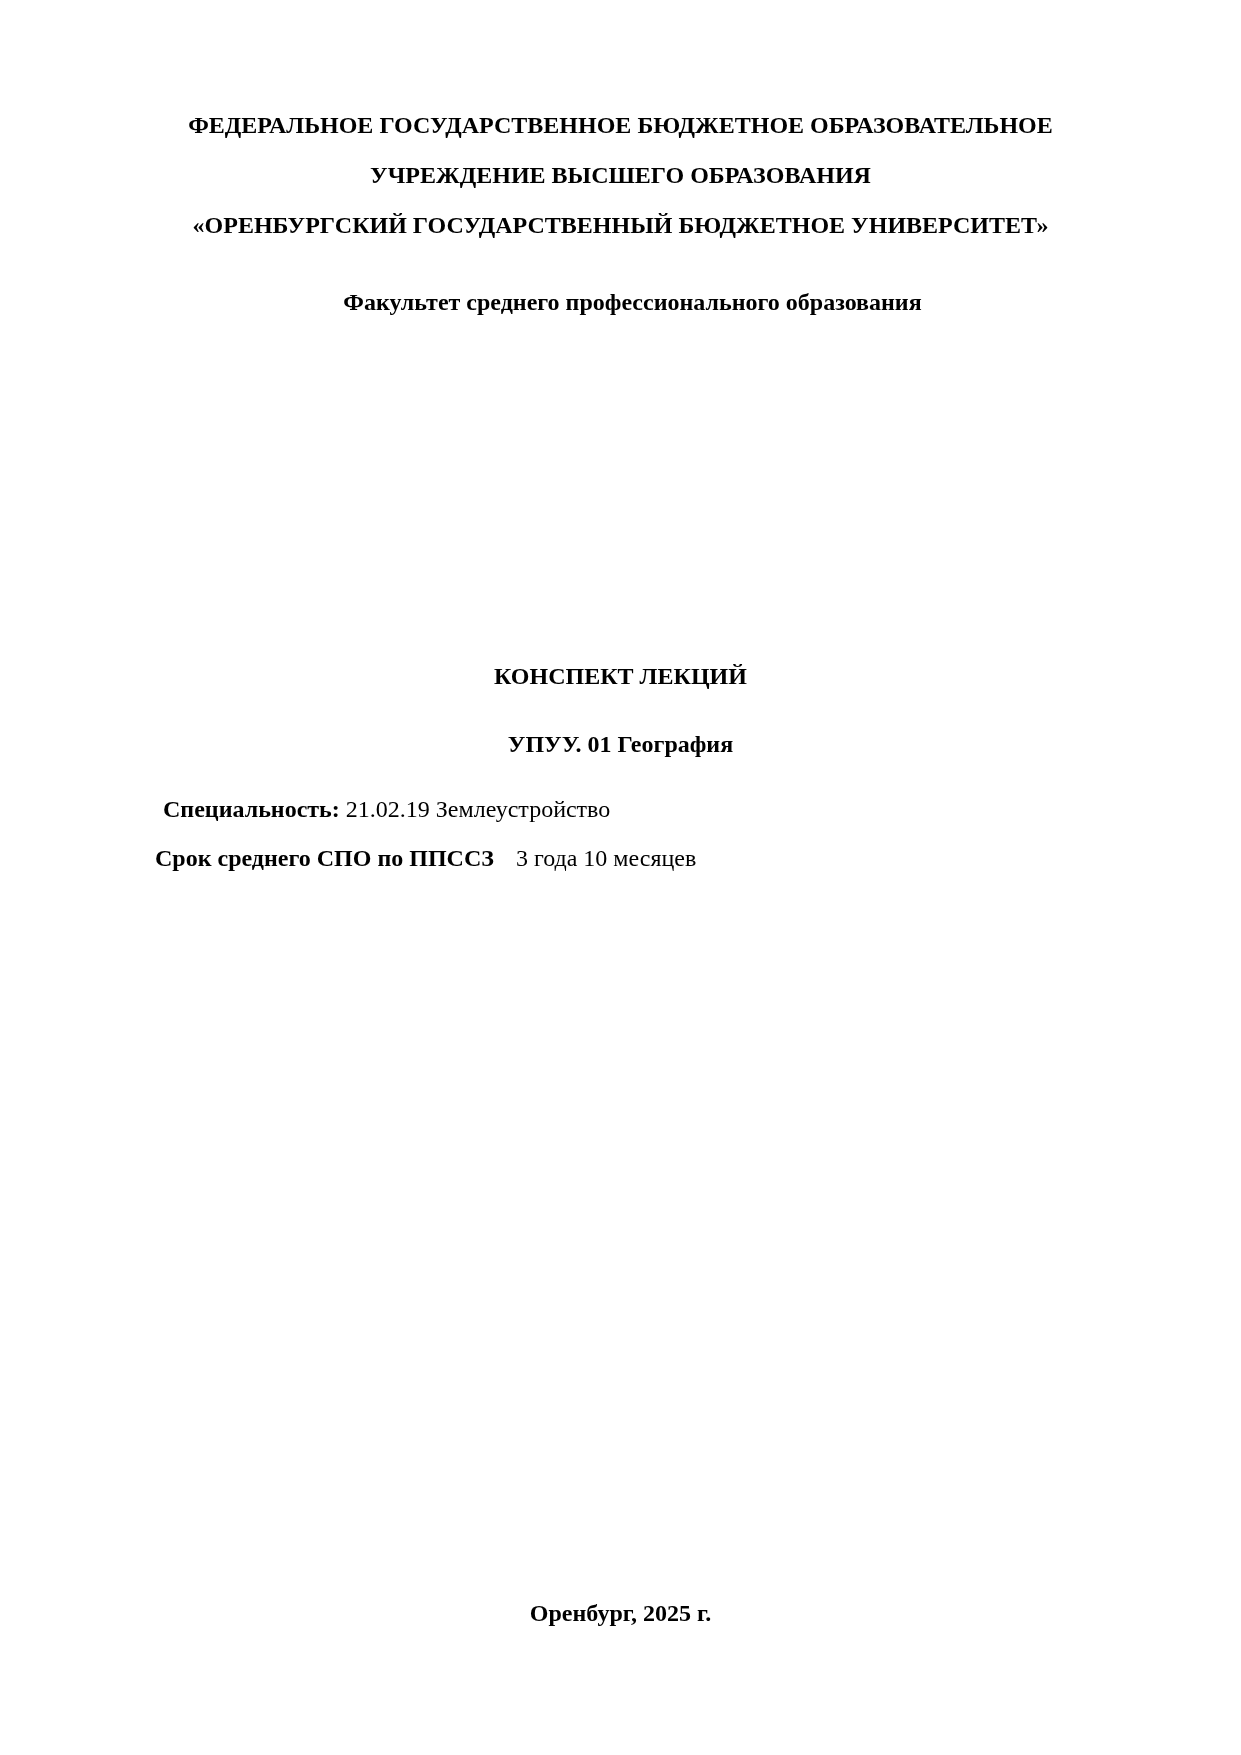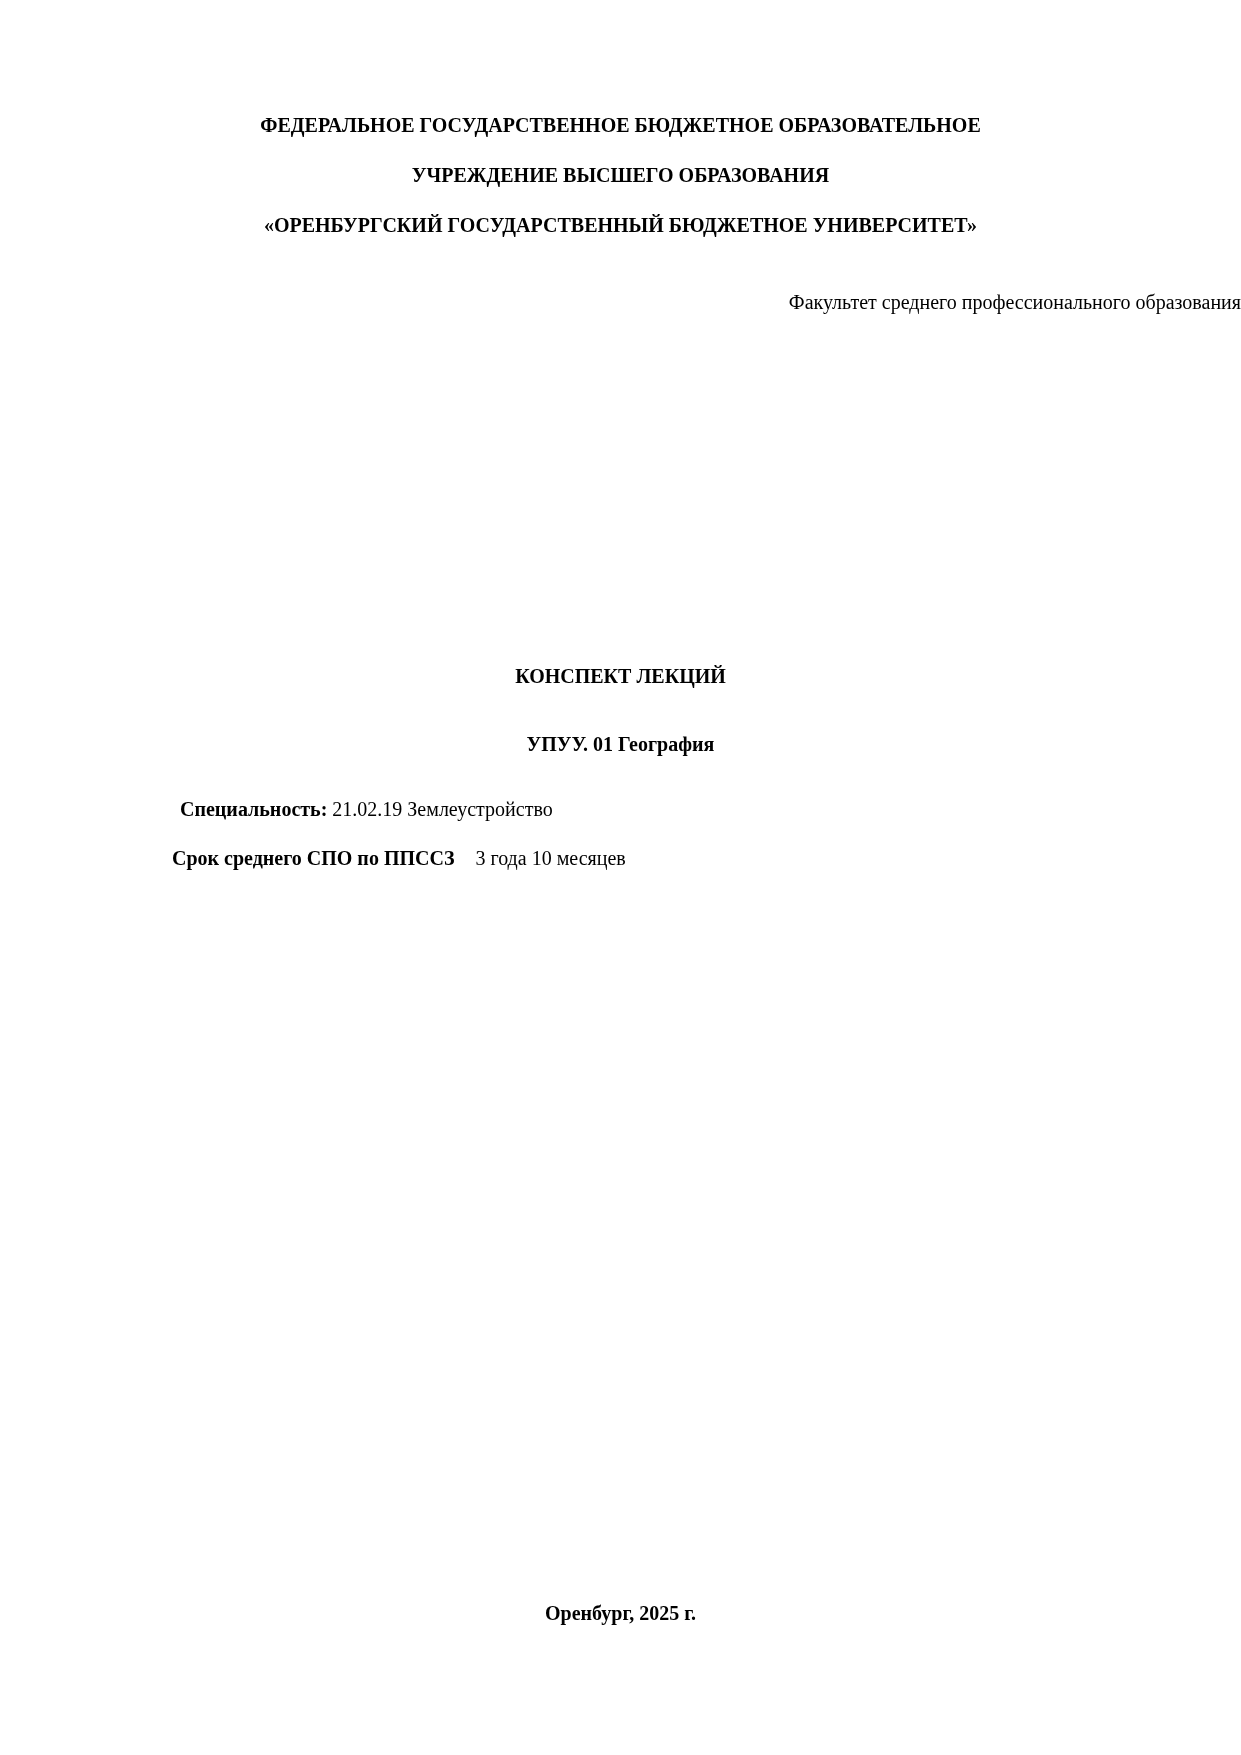--- a/index.html
+++ b/index.html
@@ -8,35 +8,35 @@
     background: #888;
   }
   .page {
     position: relative;
     width: 1241px;
     height: 1755px;
     margin: 0 auto;
     background: #ffffff;
     color: #000000;
     font-family: "Liberation Serif", "DejaVu Serif", serif;
-    font-size: 20px;
+    font-size: 24px;
     box-sizing: border-box;
     padding-top: 100px;
     overflow: hidden;
   }
   .org-header {
     text-align: center;
     font-weight: bold;
     line-height: 50px;
     padding: 0 70px;
   }
   .faculty {
     margin-top: 27px;
-    text-align: right;
-    font-weight: normal;
+    text-align: center;
+    font-weight: bold;
     line-height: 50px;
     padding-left: 24px;
   }
   .doc-title {
     margin-top: 324px;
     text-align: center;
     font-weight: bold;
     line-height: 50px;
   }
   .subject {
@@ -45,21 +45,20 @@
     font-weight: bold;
     line-height: 50px;
   }
   .details {
     margin-top: 16px;
     margin-left: 155px;
     line-height: 49px;
   }
   .detail-row .label {
     font-weight: bold;
-    margin-left: 17px;
   }
   .detail-row .value {
     font-weight: normal;
   }
   .detail-row.indent-space {
     padding-left: 8px;
   }
   .detail-row.wide-gap .value {
     margin-left: 16px;
   }

